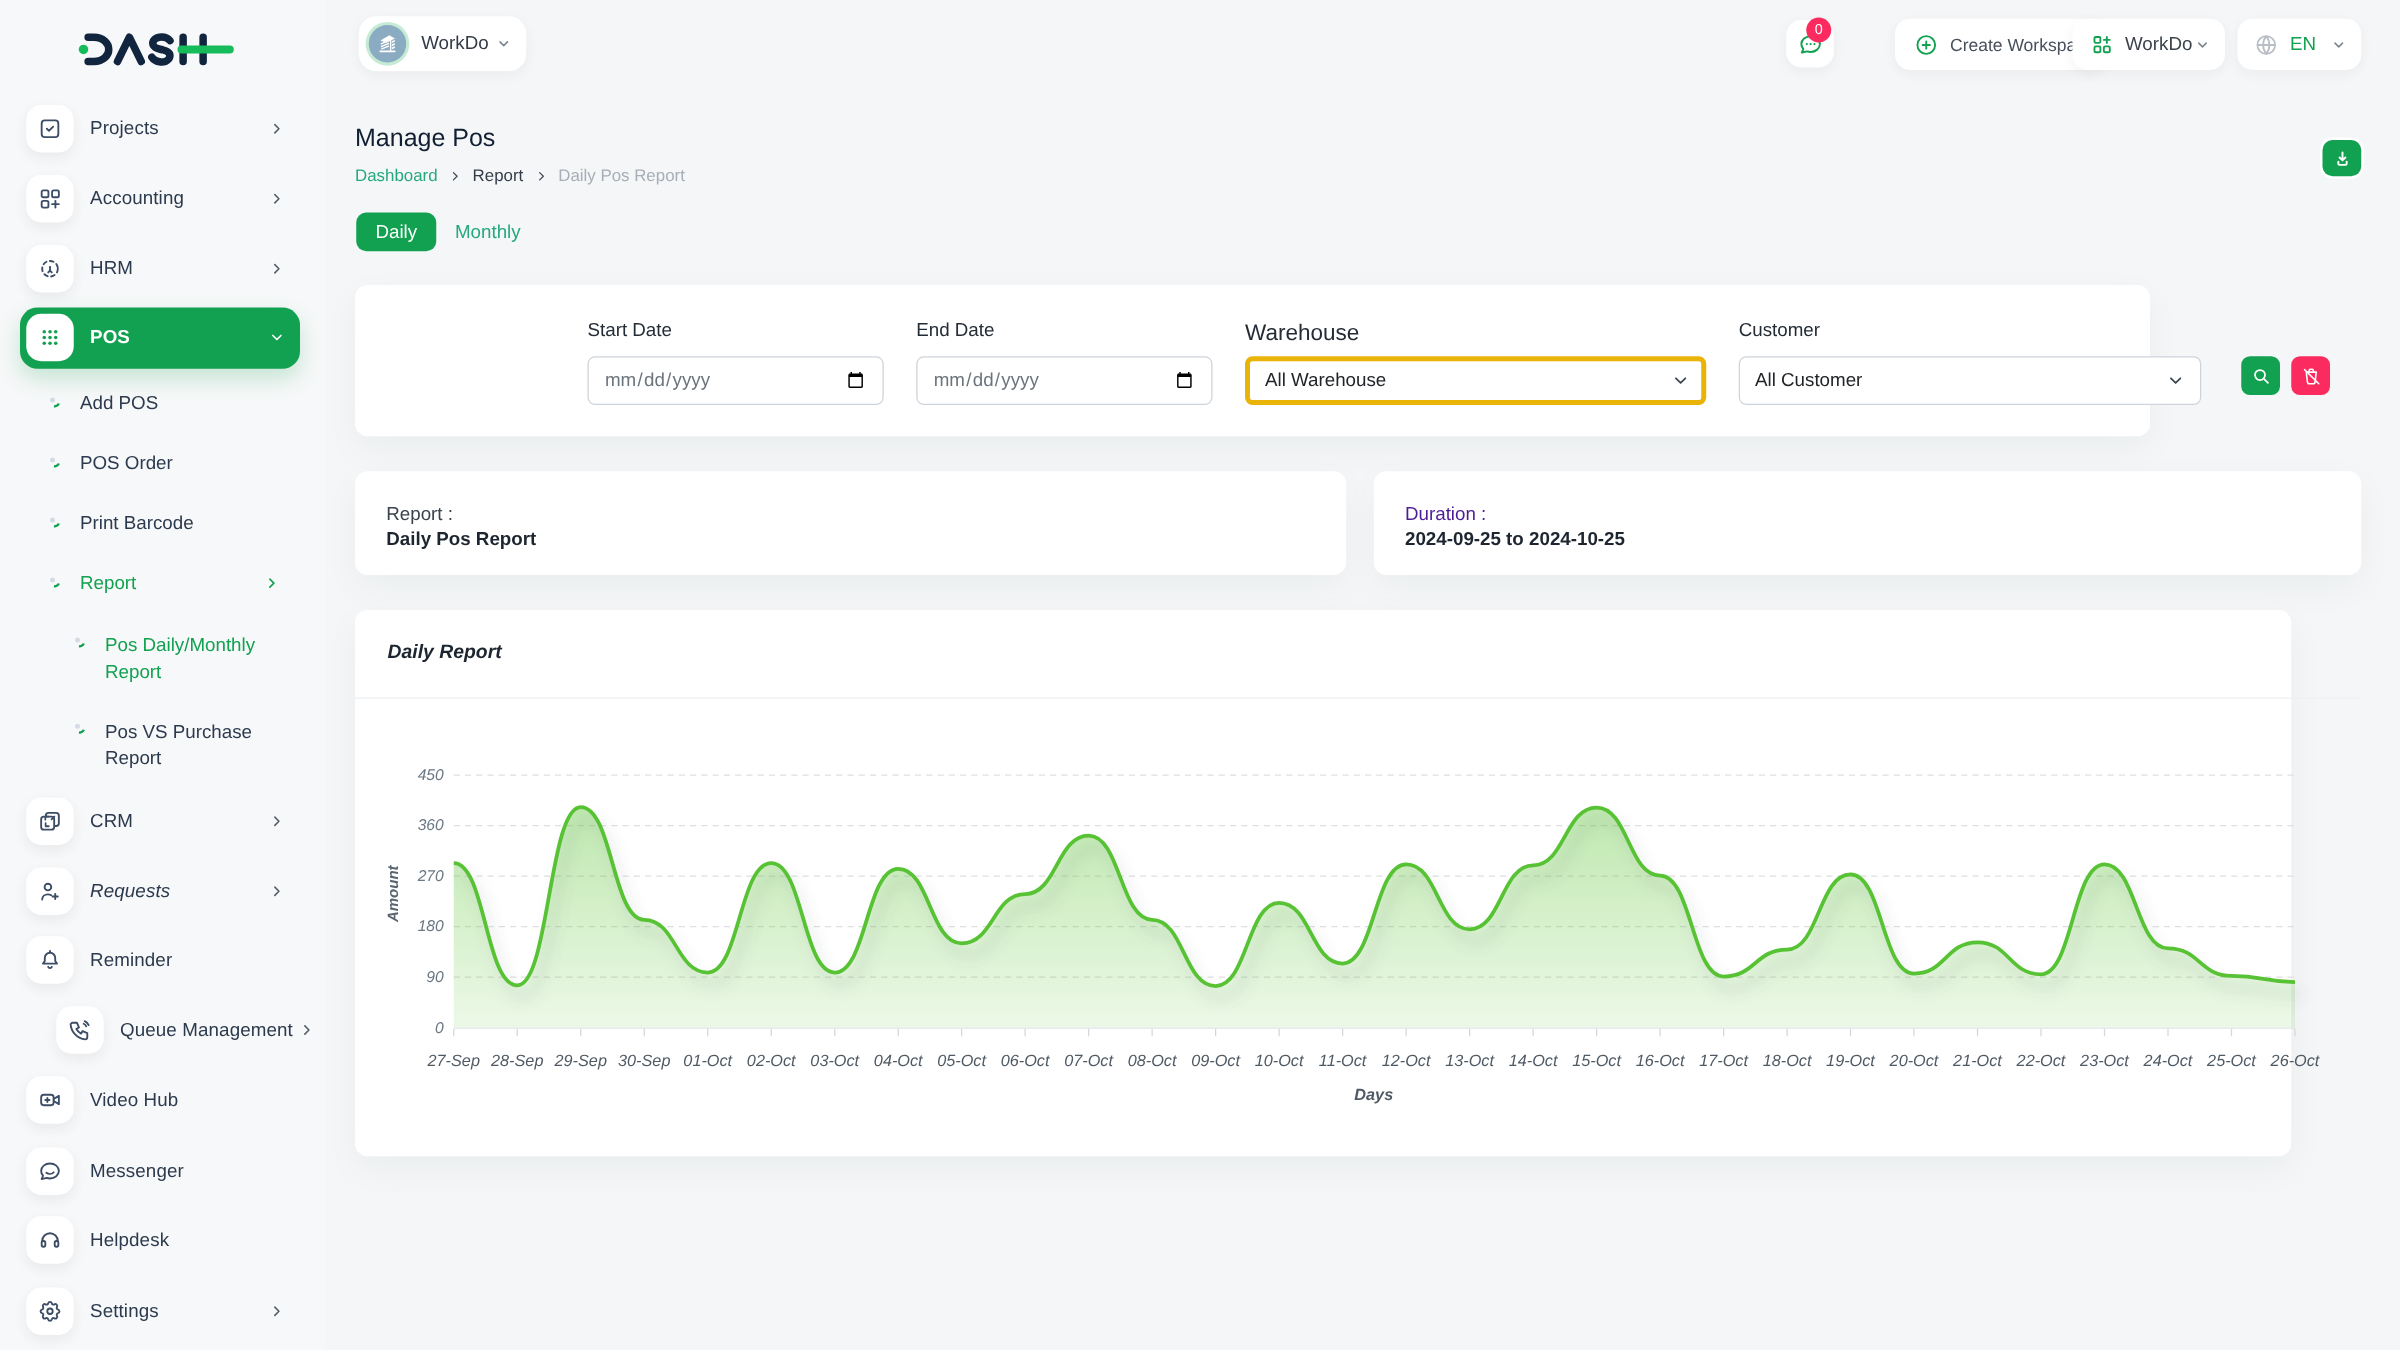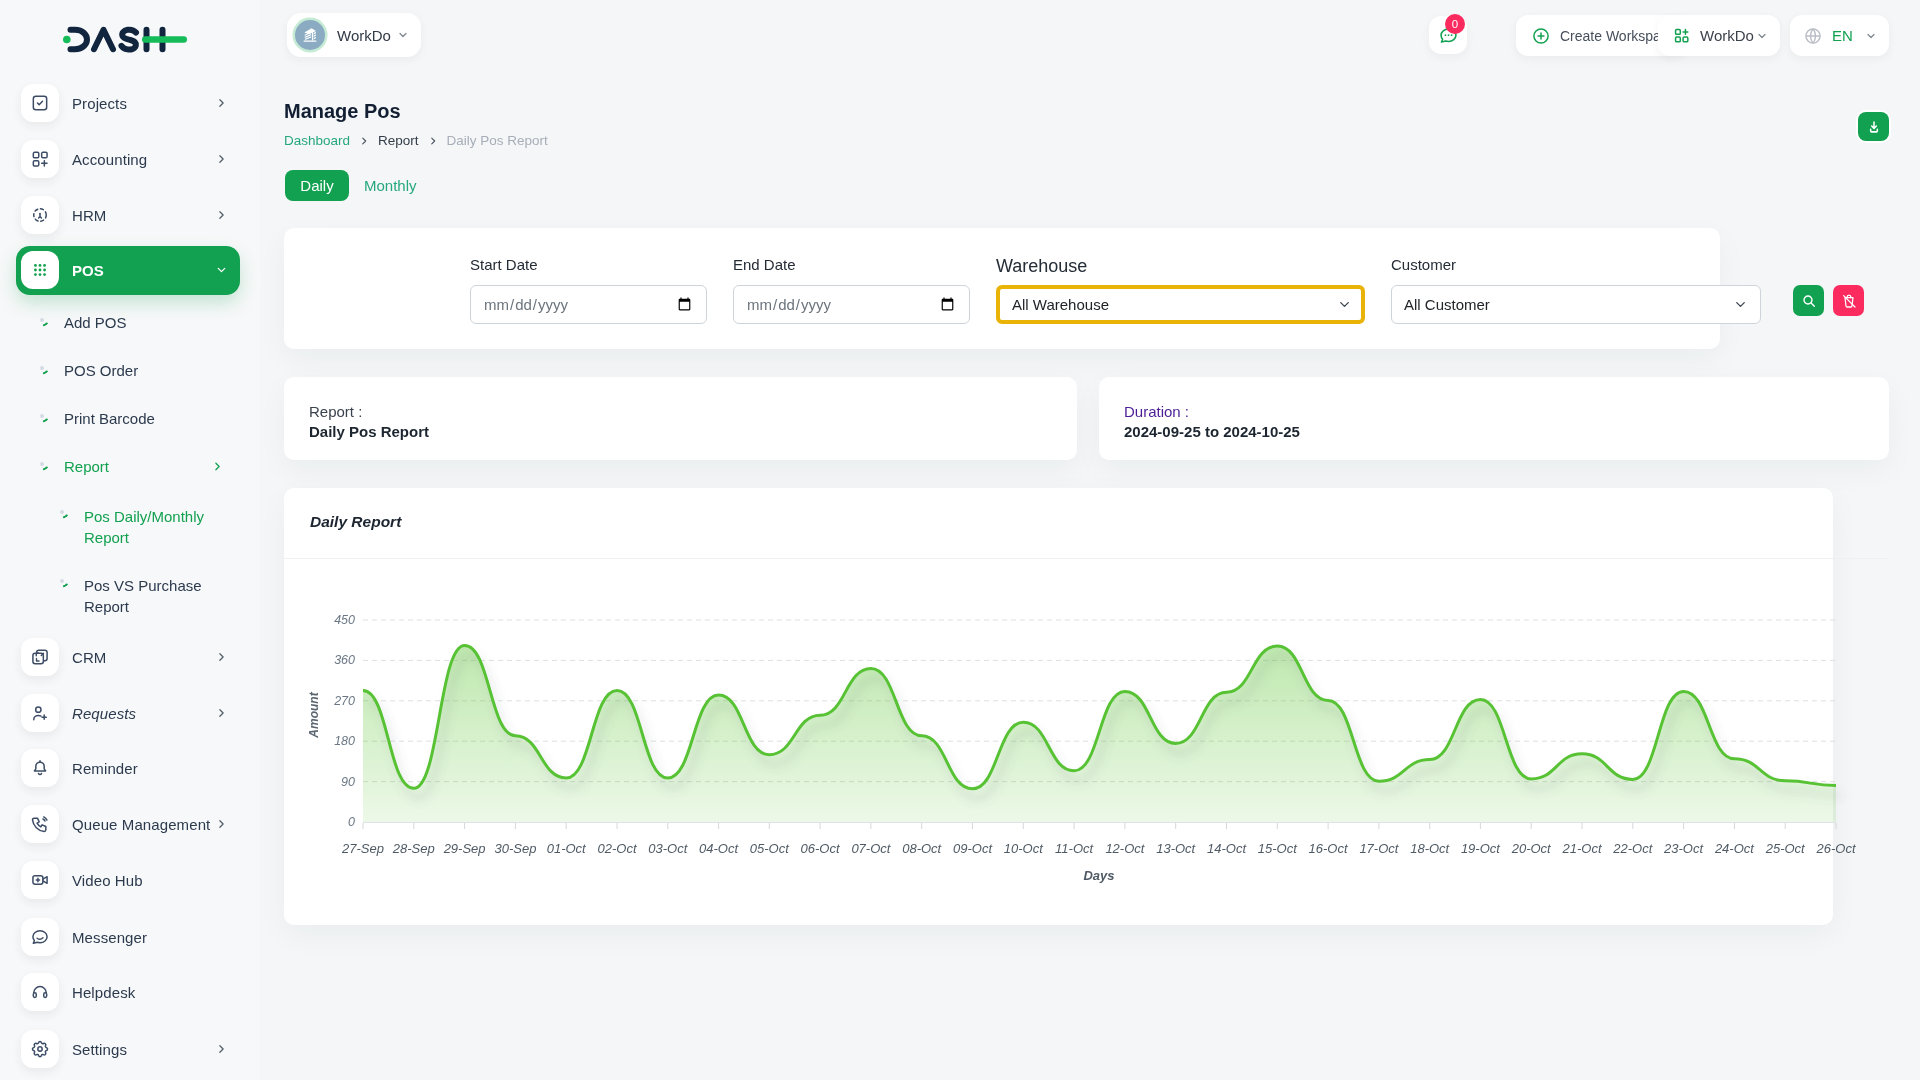--- a/index.html
+++ b/index.html
@@ -152,21 +152,21 @@
   <div class="icbox" style="top:0;">
     <svg width="20" height="20" viewBox="0 0 24 24" fill="none" stroke="#3d4d66" stroke-width="1.8" stroke-linecap="round" stroke-linejoin="round">
         <path d="M12 5a5 5 0 0 1 5 5v3l1.7 2.5H5.3L7 13v-3a5 5 0 0 1 5-5z" stroke-linejoin="round"></path>
         <path d="M10.2 18.5a1.9 1.9 0 0 0 3.6 0"></path>
         <path d="M12 3.2v1.2"></path>
       </svg>
   </div>
   <span class="lbl">Reminder</span>
 </div>
 
-<div class="mitem" style="top:805px;">
+<div class="mitem" style="top:805px;margin-left:24px;">
   <div class="icbox" style="top:0;">
     <svg width="20" height="20" viewBox="0 0 24 24" fill="none" stroke="#3d4d66" stroke-width="1.8" stroke-linecap="round" stroke-linejoin="round">
         <path d="M5 5h4l2 4.5-2.5 1.5a11 11 0 0 0 4.5 4.5L14.5 13l4.5 2v4a2 2 0 0 1-2 2A16 16 0 0 1 3 7a2 2 0 0 1 2-2z"></path>
         <path d="M15.5 6a4.5 4.5 0 0 1 2.5 2.5M16.5 3.5a8 8 0 0 1 3.8 3.8"></path>
       </svg>
   </div>
   <span class="lbl">Queue Management</span>
   <svg class="chev" width="13" height="13" viewBox="0 0 24 24" fill="none" stroke="#55606c" stroke-width="2.4" stroke-linecap="round" stroke-linejoin="round">
       <path d="M9 6l6 6-6 6"></path>
     </svg>
@@ -274,21 +274,21 @@
   <svg style="margin-left:13px;" width="20" height="20" viewBox="0 0 24 24" fill="none" stroke="#b9bec6" stroke-width="1.7">
       <circle cx="12" cy="12" r="8.5"></circle>
       <path d="M3.5 12h17M12 3.5a13.5 13.5 0 0 1 0 17M12 3.5a13.5 13.5 0 0 0 0 17"></path>
     </svg>
   <span style="margin-left:9px;font-size:15px;color:#12a150;">EN</span>
   <svg style="position:absolute;right:12px;top:50%;transform:translateY(-50%);" width="12" height="12" viewBox="0 0 24 24" fill="none" stroke="#7c858e" stroke-width="2.4" stroke-linecap="round" stroke-linejoin="round">
       <path d="M6 9l6 6 6-6"></path>
     </svg>
 </div>
 
-<div class="abs" style="left:284px;top:100px;font-size:20px;font-weight:bold;color:#121f33;">Manage Pos</div>
+<div class="abs" style="left:284px;top:100px;font-size:20px;font-weight:normal;color:#121f33;">Manage Pos</div>
 <div class="abs" style="left:284px;top:133px;font-size:13.5px;color:#a7aeb8;display:flex;align-items:center;">
   <span style="color:#27a87c;">Dashboard</span>
   <svg style="margin:0 9px;" width="10" height="10" viewBox="0 0 24 24" fill="none" stroke="#454f5b" stroke-width="2.6" stroke-linecap="round" stroke-linejoin="round">
       <path d="M9 5l7 7-7 7"></path>
     </svg>
   <span style="color:#333d49;">Report</span>
   <svg style="margin:0 9px;" width="10" height="10" viewBox="0 0 24 24" fill="none" stroke="#454f5b" stroke-width="2.6" stroke-linecap="round" stroke-linejoin="round">
       <path d="M9 5l7 7-7 7"></path>
     </svg>
   <span>Daily Pos Report</span>

